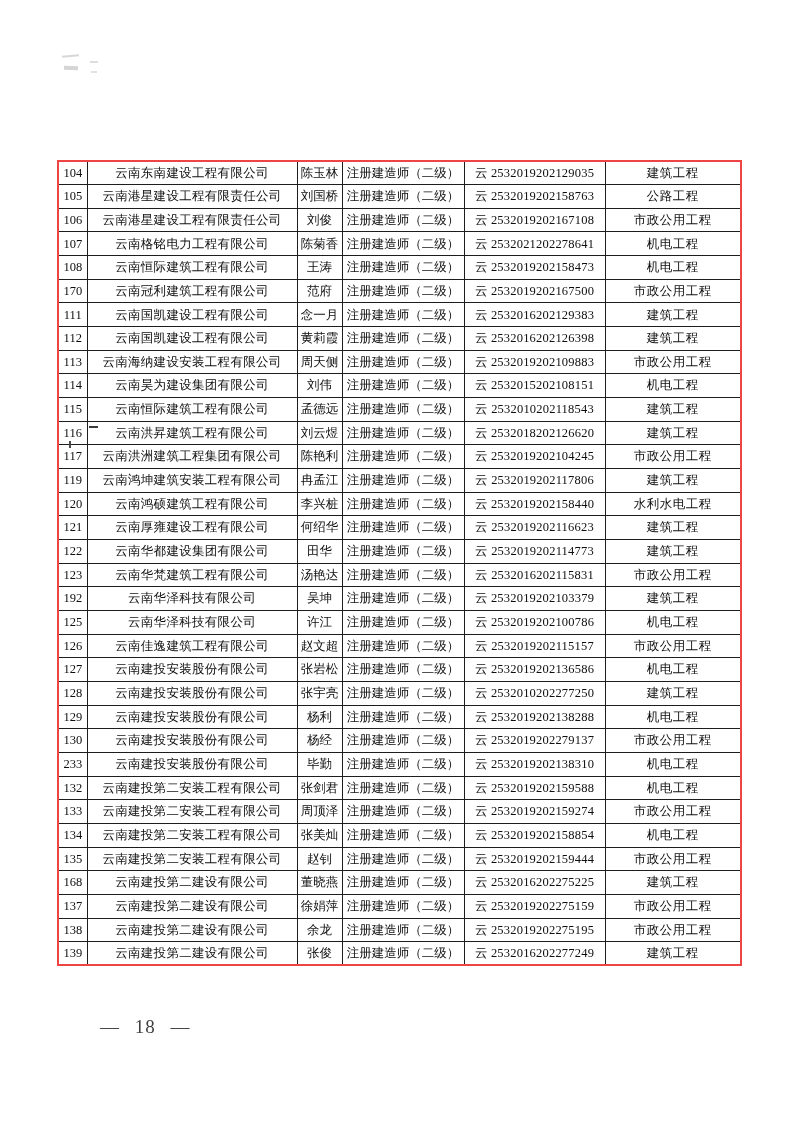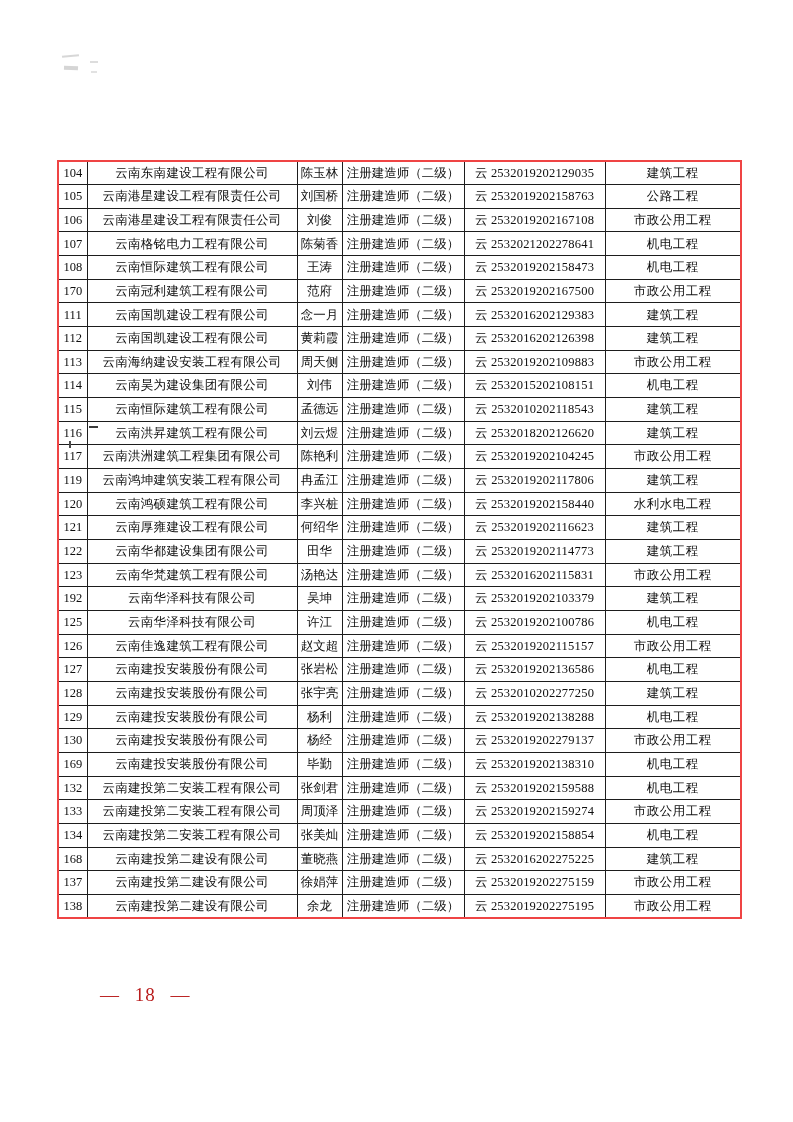--- a/index.html
+++ b/index.html
@@ -49,23 +49,23 @@
   td.cell-no      { font-size: 12.5px; }
   td.cell-company { font-size: 12.5px; letter-spacing: .3px; font-family: Liberation Serif, serif; }
   td.cell-person  { font-size: 12.5px; margin-left: 19px; }
   td.cell-ctype   { font-size: 12.5px; }
   td.cell-cno     { font-size: 13px; letter-spacing: .2px; }
   td.cell-cat     { font-size: 12.5px; letter-spacing: .5px; }
 
   .footer {
     position: absolute;
     left: 100px;
-    top: 984px;
+    top: 1016px;
     font-size: 19px;
-    color: #b91c1c;
+    color: #404040;
     word-spacing: 9px;
     letter-spacing: 1px;
   }
 </style>
 </head>
 <body>
 
 <div class="page">
 
   <span class="smudge s1"></span>
@@ -277,21 +277,21 @@
   </tr>
         <tr>
     <td class="cell-no">130</td>
     <td class="cell-company">云南建投安装股份有限公司</td>
     <td class="cell-person">杨经</td>
     <td class="cell-ctype">注册建造师（二级）</td>
     <td class="cell-cno">云 2532019202279137</td>
     <td class="cell-cat">市政公用工程</td>
   </tr>
         <tr>
-    <td class="cell-no">169</td>
+    <td class="cell-no">233</td>
     <td class="cell-company">云南建投安装股份有限公司</td>
     <td class="cell-person">毕勤</td>
     <td class="cell-ctype">注册建造师（二级）</td>
     <td class="cell-cno">云 2532019202138310</td>
     <td class="cell-cat">机电工程</td>
   </tr>
         <tr>
     <td class="cell-no">132</td>
     <td class="cell-company">云南建投第二安装工程有限公司</td>
     <td class="cell-person">张剑君</td>
@@ -309,20 +309,28 @@
   </tr>
         <tr>
     <td class="cell-no">134</td>
     <td class="cell-company">云南建投第二安装工程有限公司</td>
     <td class="cell-person">张美灿</td>
     <td class="cell-ctype">注册建造师（二级）</td>
     <td class="cell-cno">云 2532019202158854</td>
     <td class="cell-cat">机电工程</td>
   </tr>
         <tr>
+    <td class="cell-no">135</td>
+    <td class="cell-company">云南建投第二安装工程有限公司</td>
+    <td class="cell-person">赵钊</td>
+    <td class="cell-ctype">注册建造师（二级）</td>
+    <td class="cell-cno">云 2532019202159444</td>
+    <td class="cell-cat">市政公用工程</td>
+  </tr>
+        <tr>
     <td class="cell-no">168</td>
     <td class="cell-company">云南建投第二建设有限公司</td>
     <td class="cell-person">董晓燕</td>
     <td class="cell-ctype">注册建造师（二级）</td>
     <td class="cell-cno">云 2532016202275225</td>
     <td class="cell-cat">建筑工程</td>
   </tr>
         <tr>
     <td class="cell-no">137</td>
     <td class="cell-company">云南建投第二建设有限公司</td>
@@ -331,20 +339,28 @@
     <td class="cell-cno">云 2532019202275159</td>
     <td class="cell-cat">市政公用工程</td>
   </tr>
         <tr>
     <td class="cell-no">138</td>
     <td class="cell-company">云南建投第二建设有限公司</td>
     <td class="cell-person">余龙</td>
     <td class="cell-ctype">注册建造师（二级）</td>
     <td class="cell-cno">云 2532019202275195</td>
     <td class="cell-cat">市政公用工程</td>
+  </tr>
+        <tr>
+    <td class="cell-no">139</td>
+    <td class="cell-company">云南建投第二建设有限公司</td>
+    <td class="cell-person">张俊</td>
+    <td class="cell-ctype">注册建造师（二级）</td>
+    <td class="cell-cno">云 2532016202277249</td>
+    <td class="cell-cat">建筑工程</td>
   </tr>
       </tbody>
   </table>
 
   <span class="artifact-dash"></span>
   <span class="artifact-tick"></span>
 
   <div class="footer">
     <span>— 18 —</span>
   </div>

